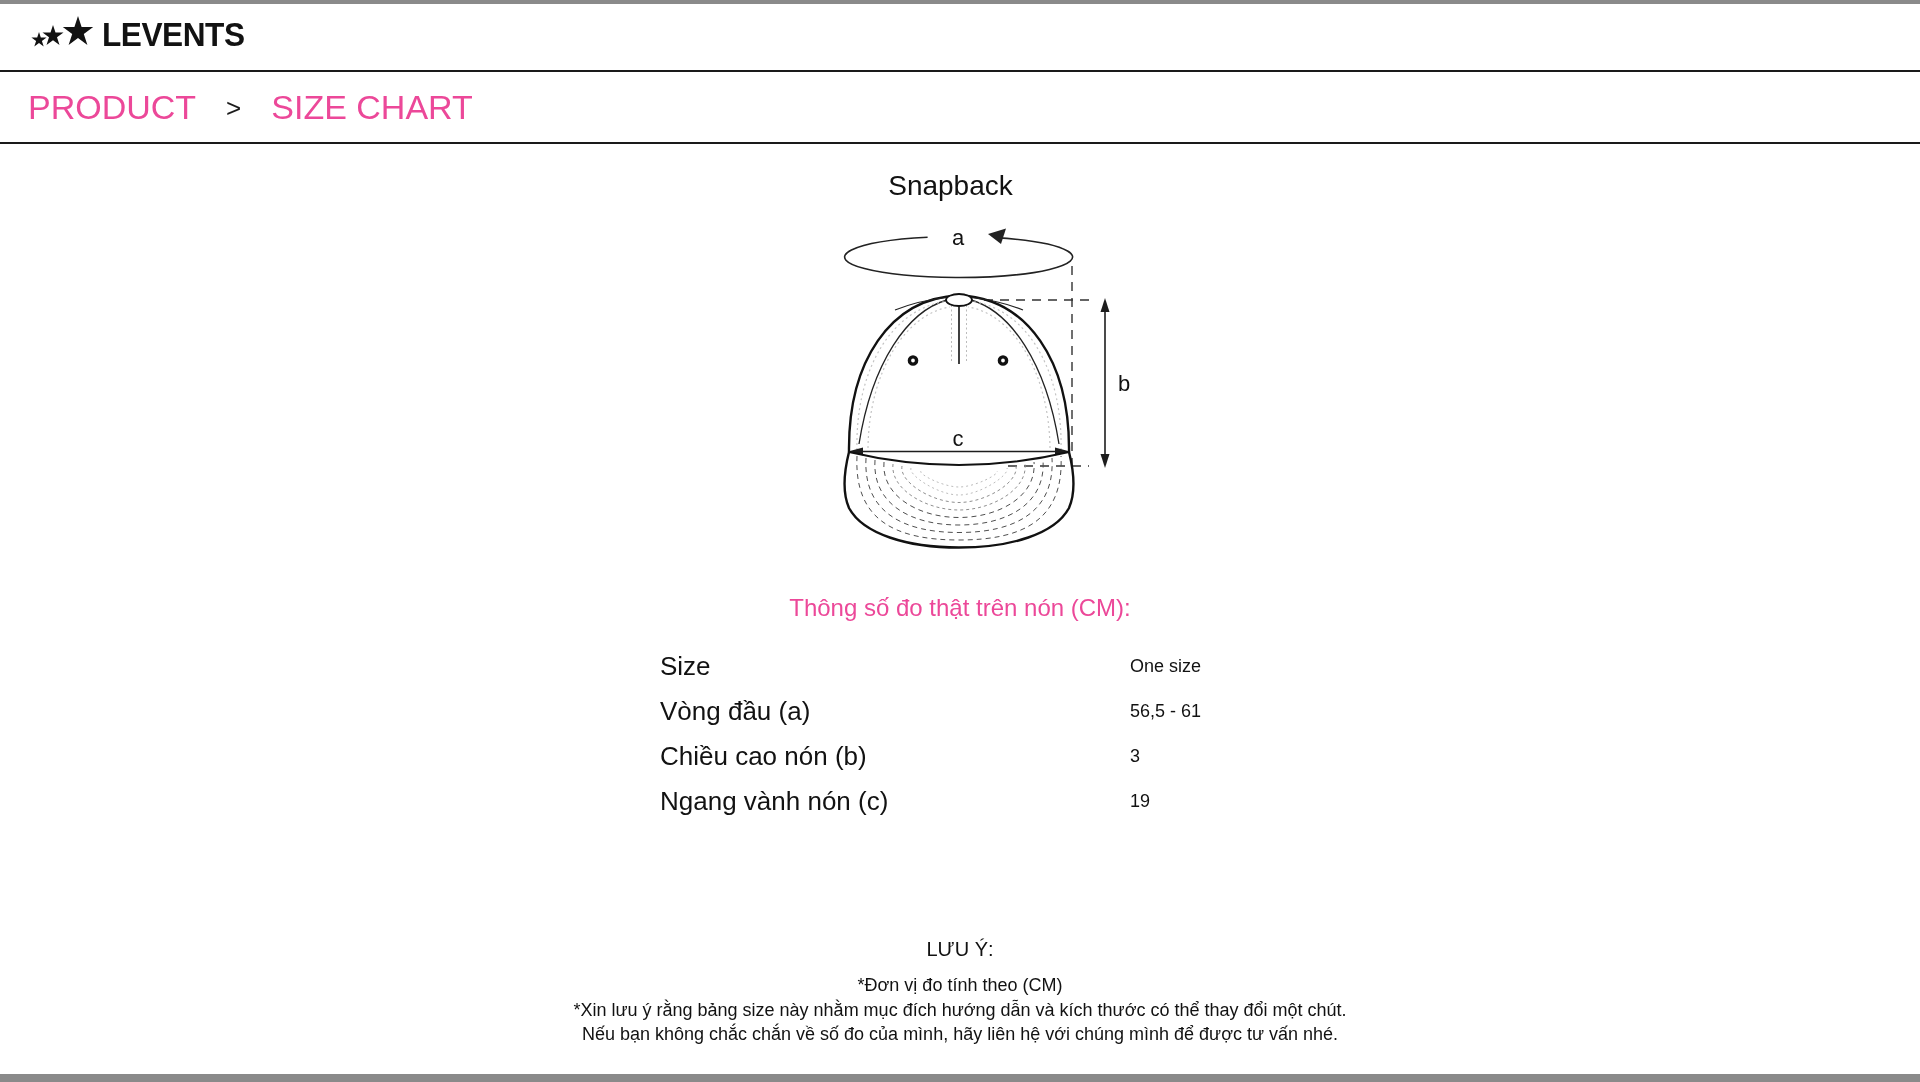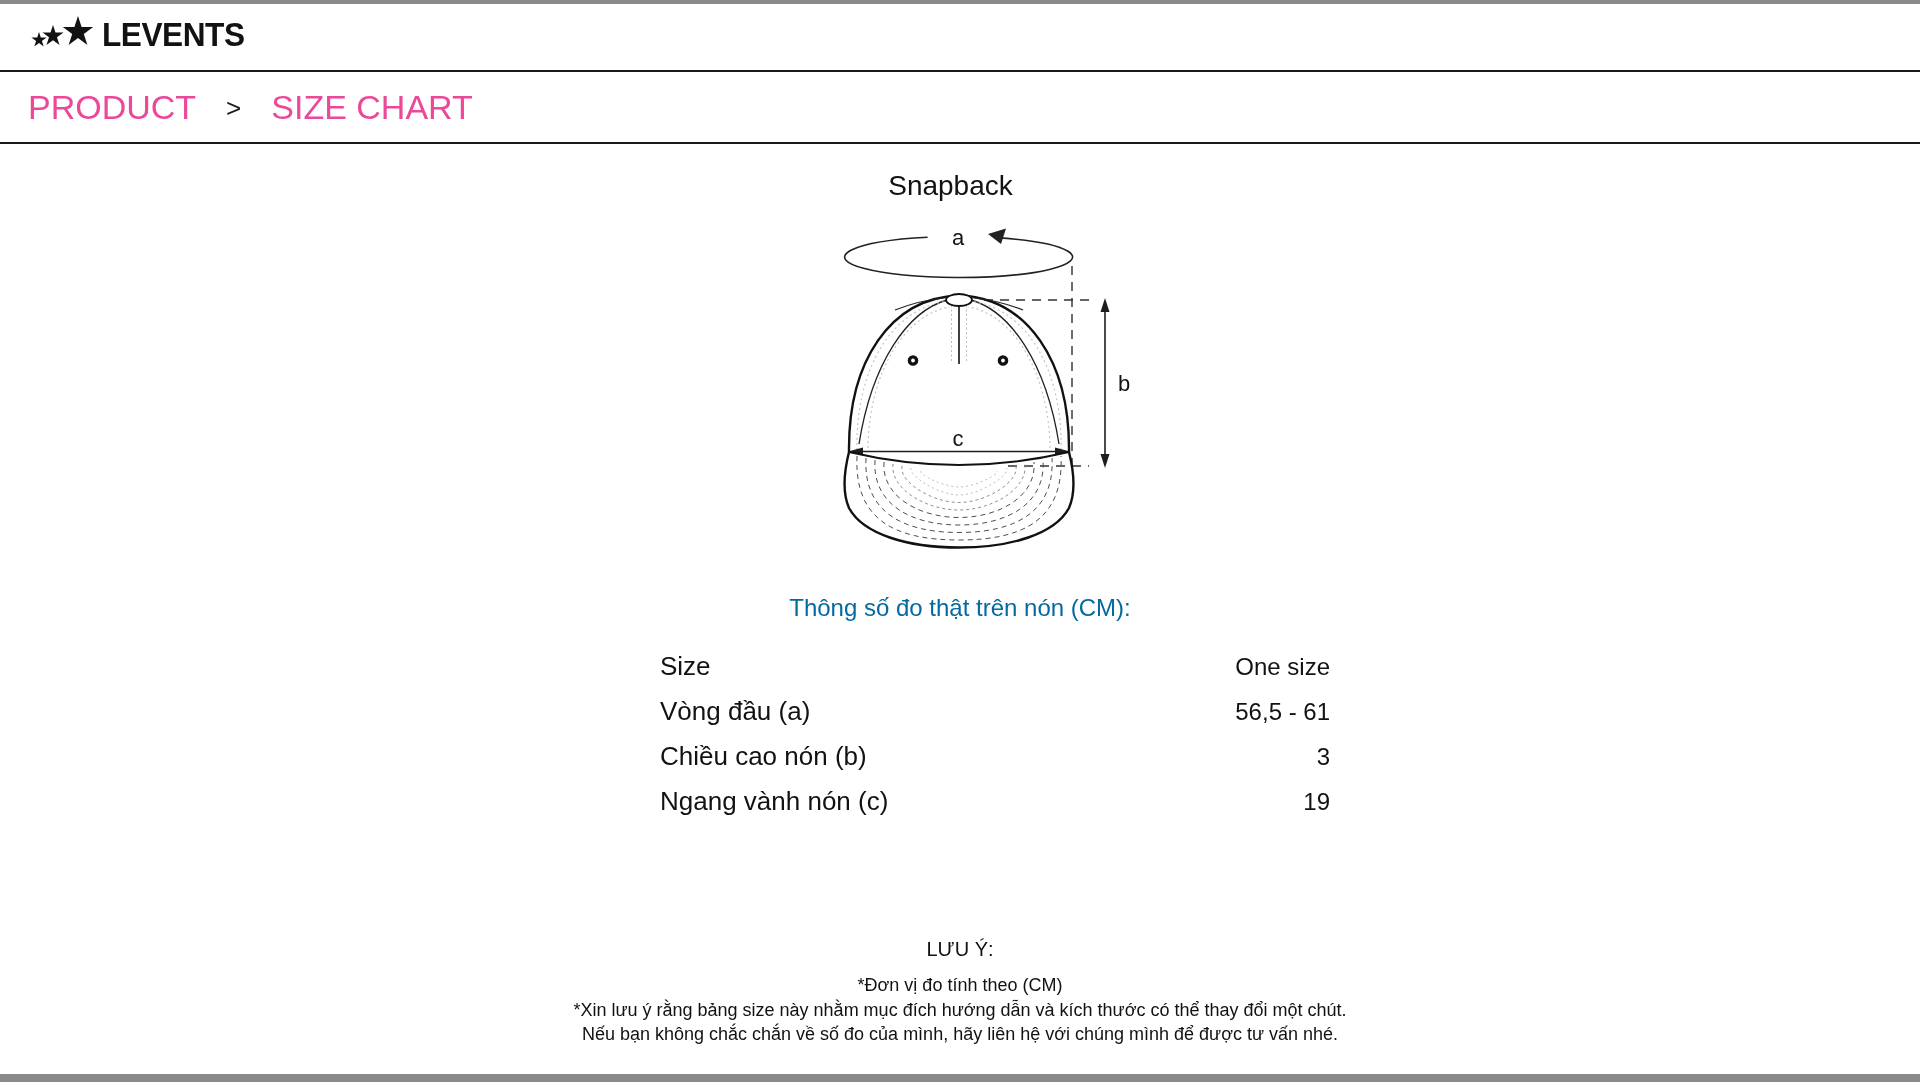--- a/index.html
+++ b/index.html
@@ -35,27 +35,27 @@
   .crumb{font-size:34px;letter-spacing:0px;color:#ec4899;cursor:pointer;white-space:nowrap;}
   .crumb-sep{font-size:26px;color:#1b1b1b;padding-top:2px;}
 
   
   .product-title{position:absolute;left:0;top:170px;width:1901px;text-align:center;font-size:28px;color:#121212;}
 
   
   .cap-svg{position:absolute;left:790px;top:215px;}
 
   
-  .table-title{position:absolute;left:0;top:594px;width:1920px;text-align:center;font-size:24px;color:#0369a1;}
+  .table-title{position:absolute;left:0;top:594px;width:1920px;text-align:center;font-size:24px;color:#ec4899;}
 
   
   .size-table{position:absolute;left:642px;top:644px;margin-left:18px;}
   .trow{display:flex;height:45px;align-items:center;}
   .tlabel{width:470px;font-size:26px;color:#121212;text-align:left;}
-  .tvalue{width:200px;font-size:24px;color:#121212;text-align:right;}
+  .tvalue{width:200px;font-size:18px;color:#121212;text-align:left;}
 
   
   .notes{position:absolute;left:0;top:938px;width:1920px;text-align:center;}
   .notes-title{font-size:20px;line-height:22px;margin-bottom:13px;color:#121212;}
   .note-line{font-size:18px;line-height:24.5px;color:#121212;}
 </style>
 </head>
 <body>
 
 <div class="frame-bar top"></div>

